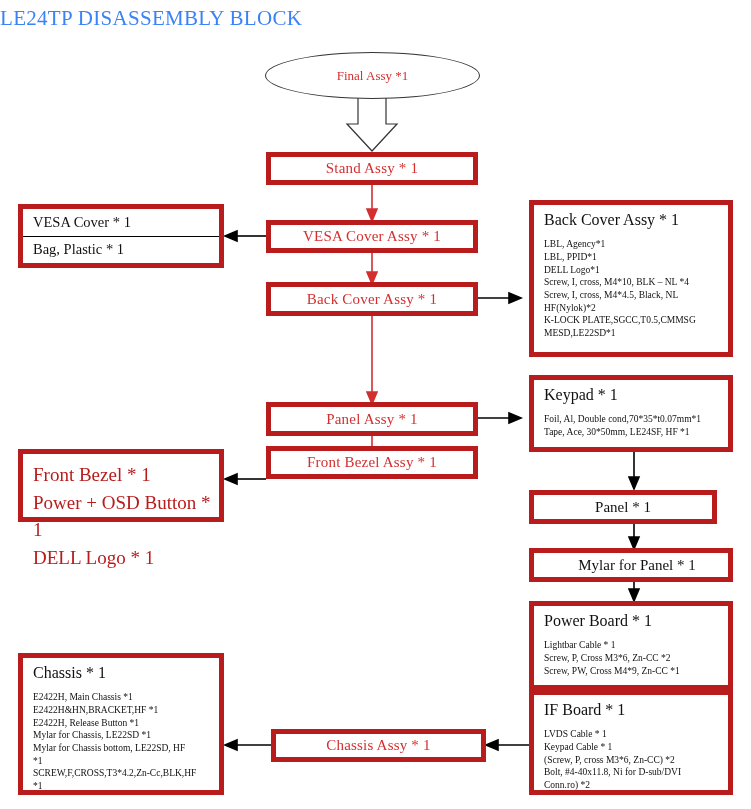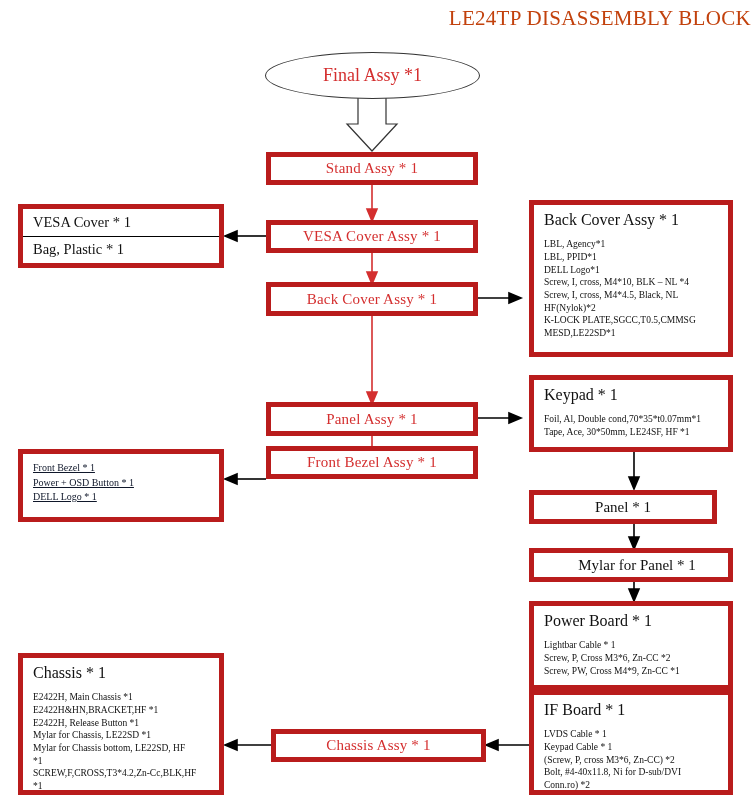--- a/index.html
+++ b/index.html
@@ -8,31 +8,31 @@
     font-family:"Liberation Serif","DejaVu Serif",serif;
     overflow:hidden;
   }
   .canvas{position:absolute;left:0;top:0;width:751px;height:809px;}
   .node{position:absolute;box-sizing:border-box;border:5px solid #b91c1c;background:#fff;}
   .assy{display:flex;align-items:center;justify-content:center;color:#d42f2f;font-size:15px;letter-spacing:.2px;}
   .detail{padding:6px 8px 6px 10px;}
   .detail .hdr{font-size:16px;color:#111;line-height:1.15;margin-bottom:9px;}
   .detail .li{font-size:9.5px;color:#111;line-height:1.33;white-space:normal;}
   .plainlist{padding:7px 8px 6px 10px;}
-  .plainlist .li{font-size:10px;color:#0f172a;line-height:1.45;text-decoration:underline;}
+  .plainlist .li{font-size:19px;color:#b91c1c;line-height:1.45;}
   .split{display:flex;flex-direction:column;}
   .split .cell{flex:1;display:flex;align-items:center;padding-left:10px;font-size:14.5px;color:#111;}
   .split .cell + .cell{border-top:1px solid #000;}
   .simple{display:flex;align-items:center;justify-content:center;font-size:15px;color:#111;}
   .simple.leftish{justify-content:center;padding-left:12px;}
-  .title{position:absolute;left:0;top:6px;width:751px;text-align:right;
-         font-size:21px;color:#c2410c;letter-spacing:.3px;}
+  .title{position:absolute;left:0;top:6px;width:751px;text-align:left;
+         font-size:21px;color:#3b82f6;letter-spacing:.3px;}
   .ellipse{position:absolute;border:1.2px solid #333;border-radius:50%;
            display:flex;align-items:center;justify-content:center;
-           color:#d42f2f;font-size:18px;background:#fff;text-align:center;}
+           color:#d42f2f;font-size:13px;background:#fff;text-align:center;}
   svg.wires{position:absolute;left:0;top:0;width:751px;height:809px;pointer-events:none;}
 </style>
 </head>
 <body>
 
 <div class="canvas">
 
   <div class="title">LE24TP DISASSEMBLY BLOCK</div>
 
   <svg class="wires" viewBox="0 0 751 809">

